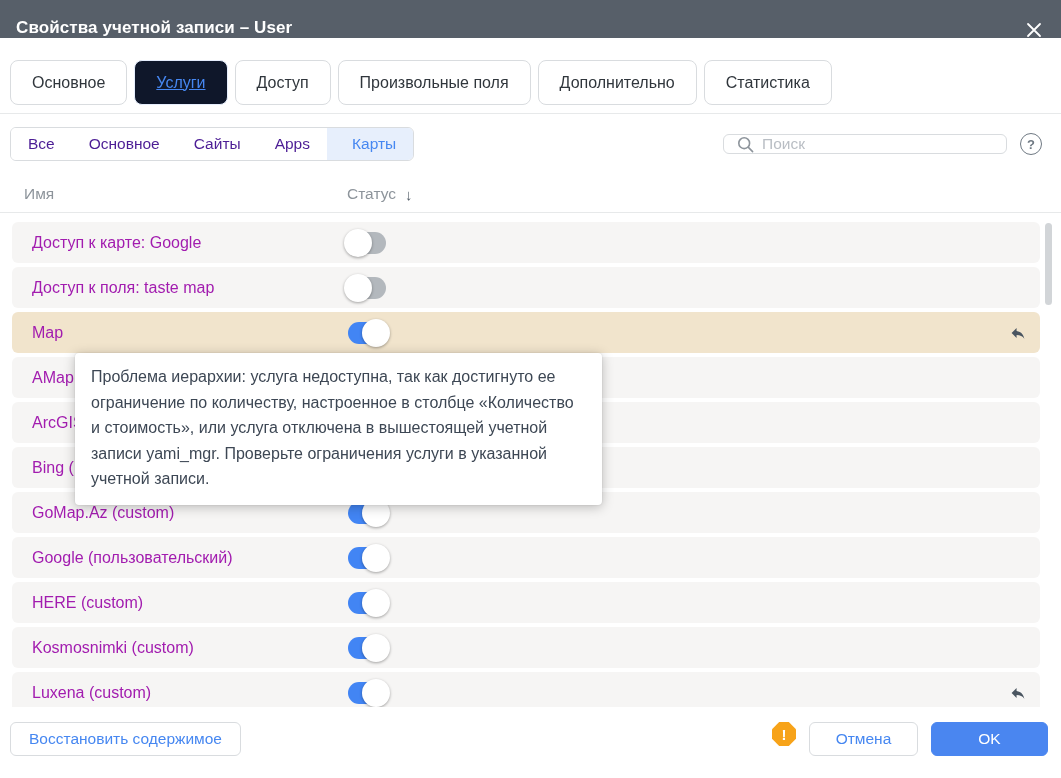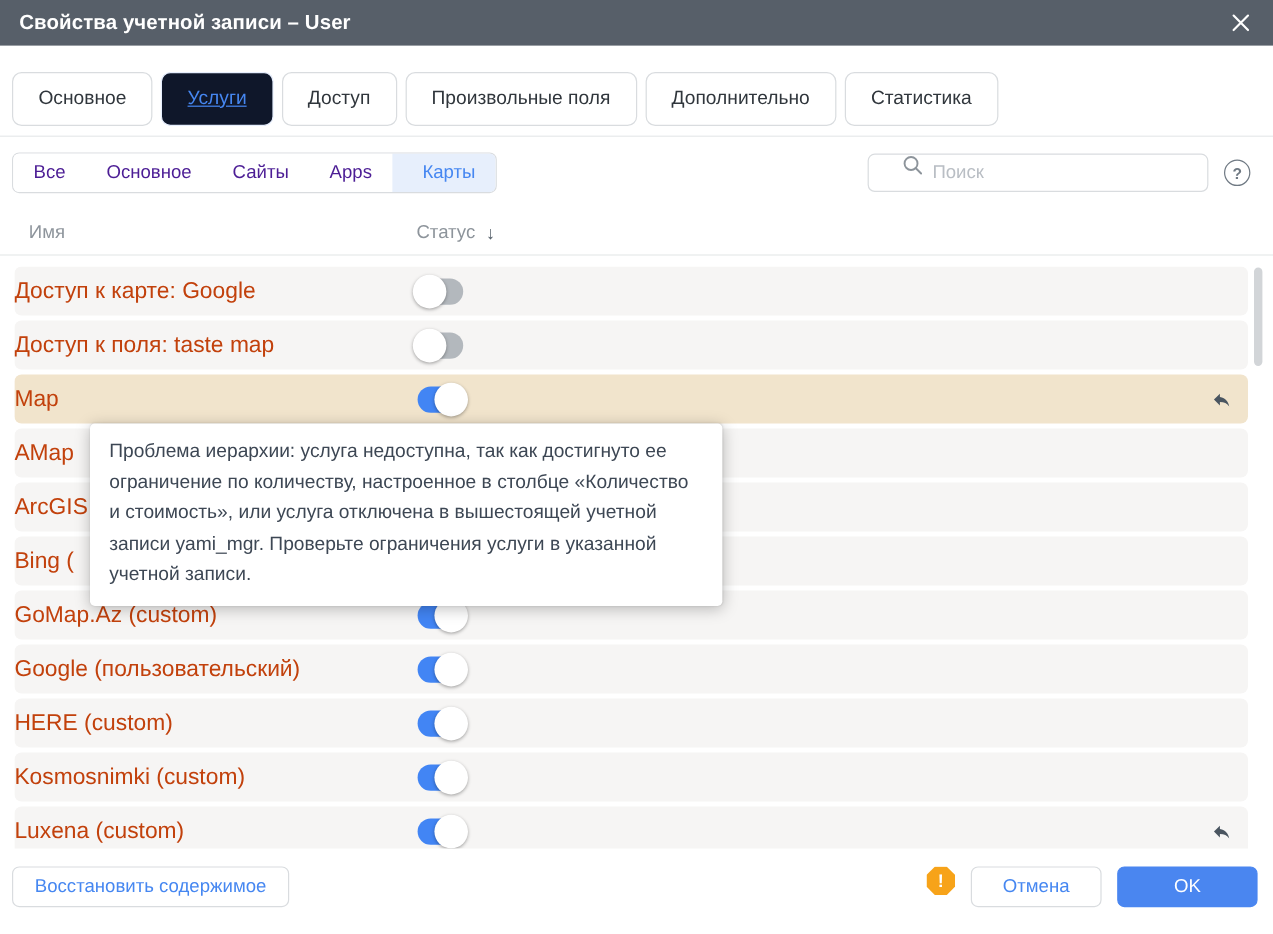--- a/index.html
+++ b/index.html
@@ -1,59 +1,59 @@
 <!DOCTYPE html>
 <html><head>
 <meta charset="utf-8">
 <style>
   * { box-sizing: border-box; margin: 0; padding: 0; }
   html,body { width:1061px; height:778px; }
   body { font-family:"Liberation Sans", sans-serif; background:#fff; }
   .dialog { position:relative; width:1061px; height:778px; background:#fff; overflow:hidden; }
 
   
-  .titlebar { height:38px; background:#575f69; color:#fff; display:flex; align-items:center;
+  .titlebar { height:38px; background:#575f69; color:#fff; display:flex; align-items:flex-end;
               justify-content:space-between; padding:0 19px 0 16px; }
   .titlebar .title { font-size:17px; font-weight:700; letter-spacing:.1px; }
   .close-btn { width:16px; height:16px; cursor:pointer; display:flex; align-items:center; }
 
   
   .tabs-wrap { padding:22px 10px 8px 10px; border-bottom:1px solid #e7e9ea; }
   .tabs { display:flex; gap:7px; }
   .tab { height:45px; padding:0 21px; border:1px solid #d9dcdf; border-radius:8px; background:#fff;
          font-family:inherit; font-size:16px; color:#30363c; display:flex; align-items:center; cursor:pointer; }
   .tab.active { background:#0f172a; border-color:#e6eefd; color:#4687f1;text-decoration:underline; }
 
   
   .filter-row { display:flex; align-items:center; margin:13px 19px 0 10px; }
   .subtabs { display:flex; border:1px solid #d9dcdf; border-radius:6px; overflow:hidden; height:34px; background:#fff; }
   .subtab { padding:0 17px; display:flex; align-items:center; font-family:inherit; font-size:15.5px;
             color:#4c1d95; background:#fff; border:none; cursor:pointer; }
   .subtab.active { background:#e7effc; color:#4687f1;padding-left:25px; }
-  .search { margin-left:auto; width:284px; height:32px; border:1px solid #d9dcdf; border-radius:6px;
-            display:flex; padding:0 28px; gap:8px; background:#fff; }
+  .search { margin-left:auto; width:284px; height:20px; border:1px solid #d9dcdf; border-radius:6px;
+            display:flex; align-items:center; padding:0 13px; gap:8px; background:#fff; }
   .search input { border:none; outline:none; flex:1; font-size:15.5px; color:#30363c; font-family:inherit; background:transparent; }
   .search input::placeholder { color:#b9bec4; }
   .help { width:22px; height:22px; border:1.5px solid #6f7983; border-radius:50%; color:#6f7983;
           display:flex; align-items:center; justify-content:center; font-size:13px; font-weight:700;
           margin-left:13px; cursor:pointer; }
 
   
   .thead { position:relative; margin-top:15px; height:37px; border-bottom:1px solid #e7e9ea;
            color:#8d949b; font-size:15.5px; }
   .thead .name-col { position:absolute; left:24px; top:9px; }
   .thead .status-col { position:absolute; left:347px; top:9px; display:flex; gap:9px; align-items:center; }
   .sort-arrow { color:#59636d; font-size:15px; }
 
   
   .rows { margin:9px 21px 0 12px; height:485px; overflow:hidden; }
   .row { position:relative; height:41px; border-radius:6px; background:#f6f5f4; margin-bottom:4px;
          display:flex; align-items:center; }
   .row.highlight { background:#f1e4cc; }
-  .row-label { margin-left:0; font-size:19px; color:#c2410c; }
+  .row-label { margin-left:20px; font-size:16px; color:#a21caf; }
 
   .toggle { position:absolute; left:336px; width:38px; height:22px; border-radius:11px; cursor:pointer; }
   .toggle.on  { background:#4285f4; }
   .toggle.off { background:#b3b8bd; }
   .knob { position:absolute; top:-3px; width:28px; height:28px; border-radius:50%; background:#fff;
           box-shadow:0 1px 3px rgba(0,0,0,.35); }
   .toggle.on  .knob { left:14px; }
   .toggle.off .knob { left:-4px; }
 
   .revert { position:absolute; right:12px; top:50%; transform:translateY(-50%); width:20px; height:17px;

